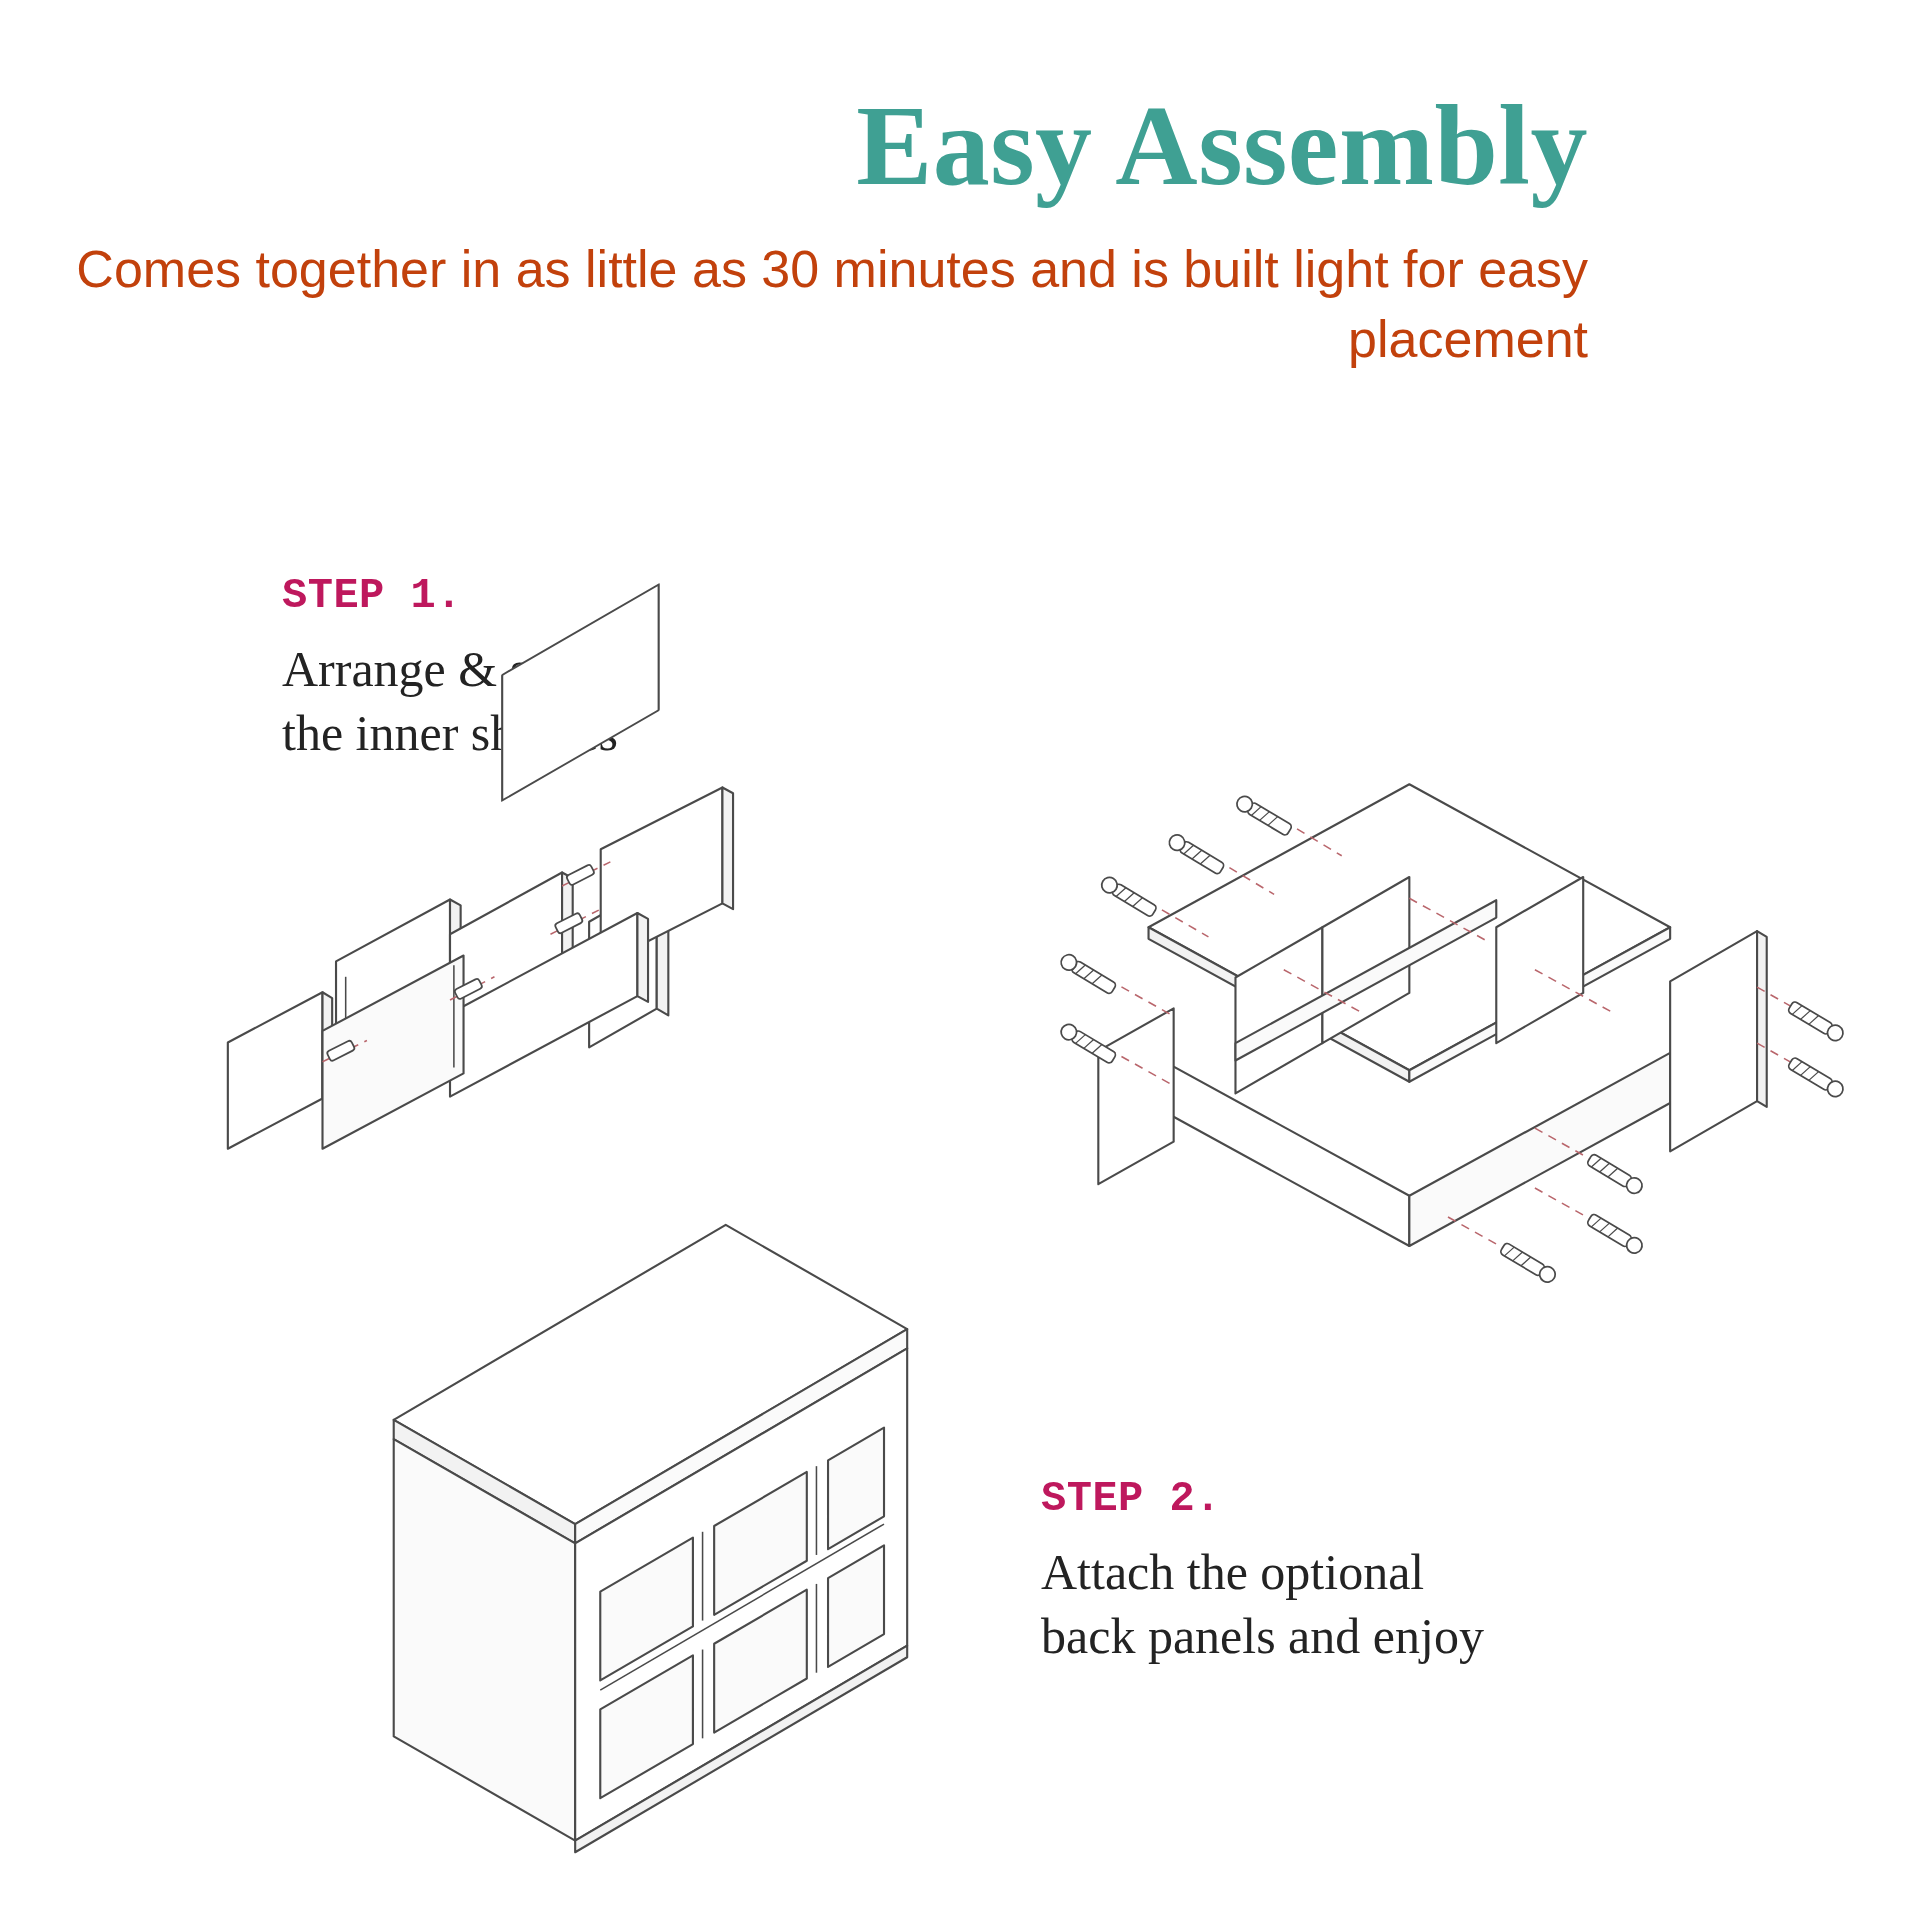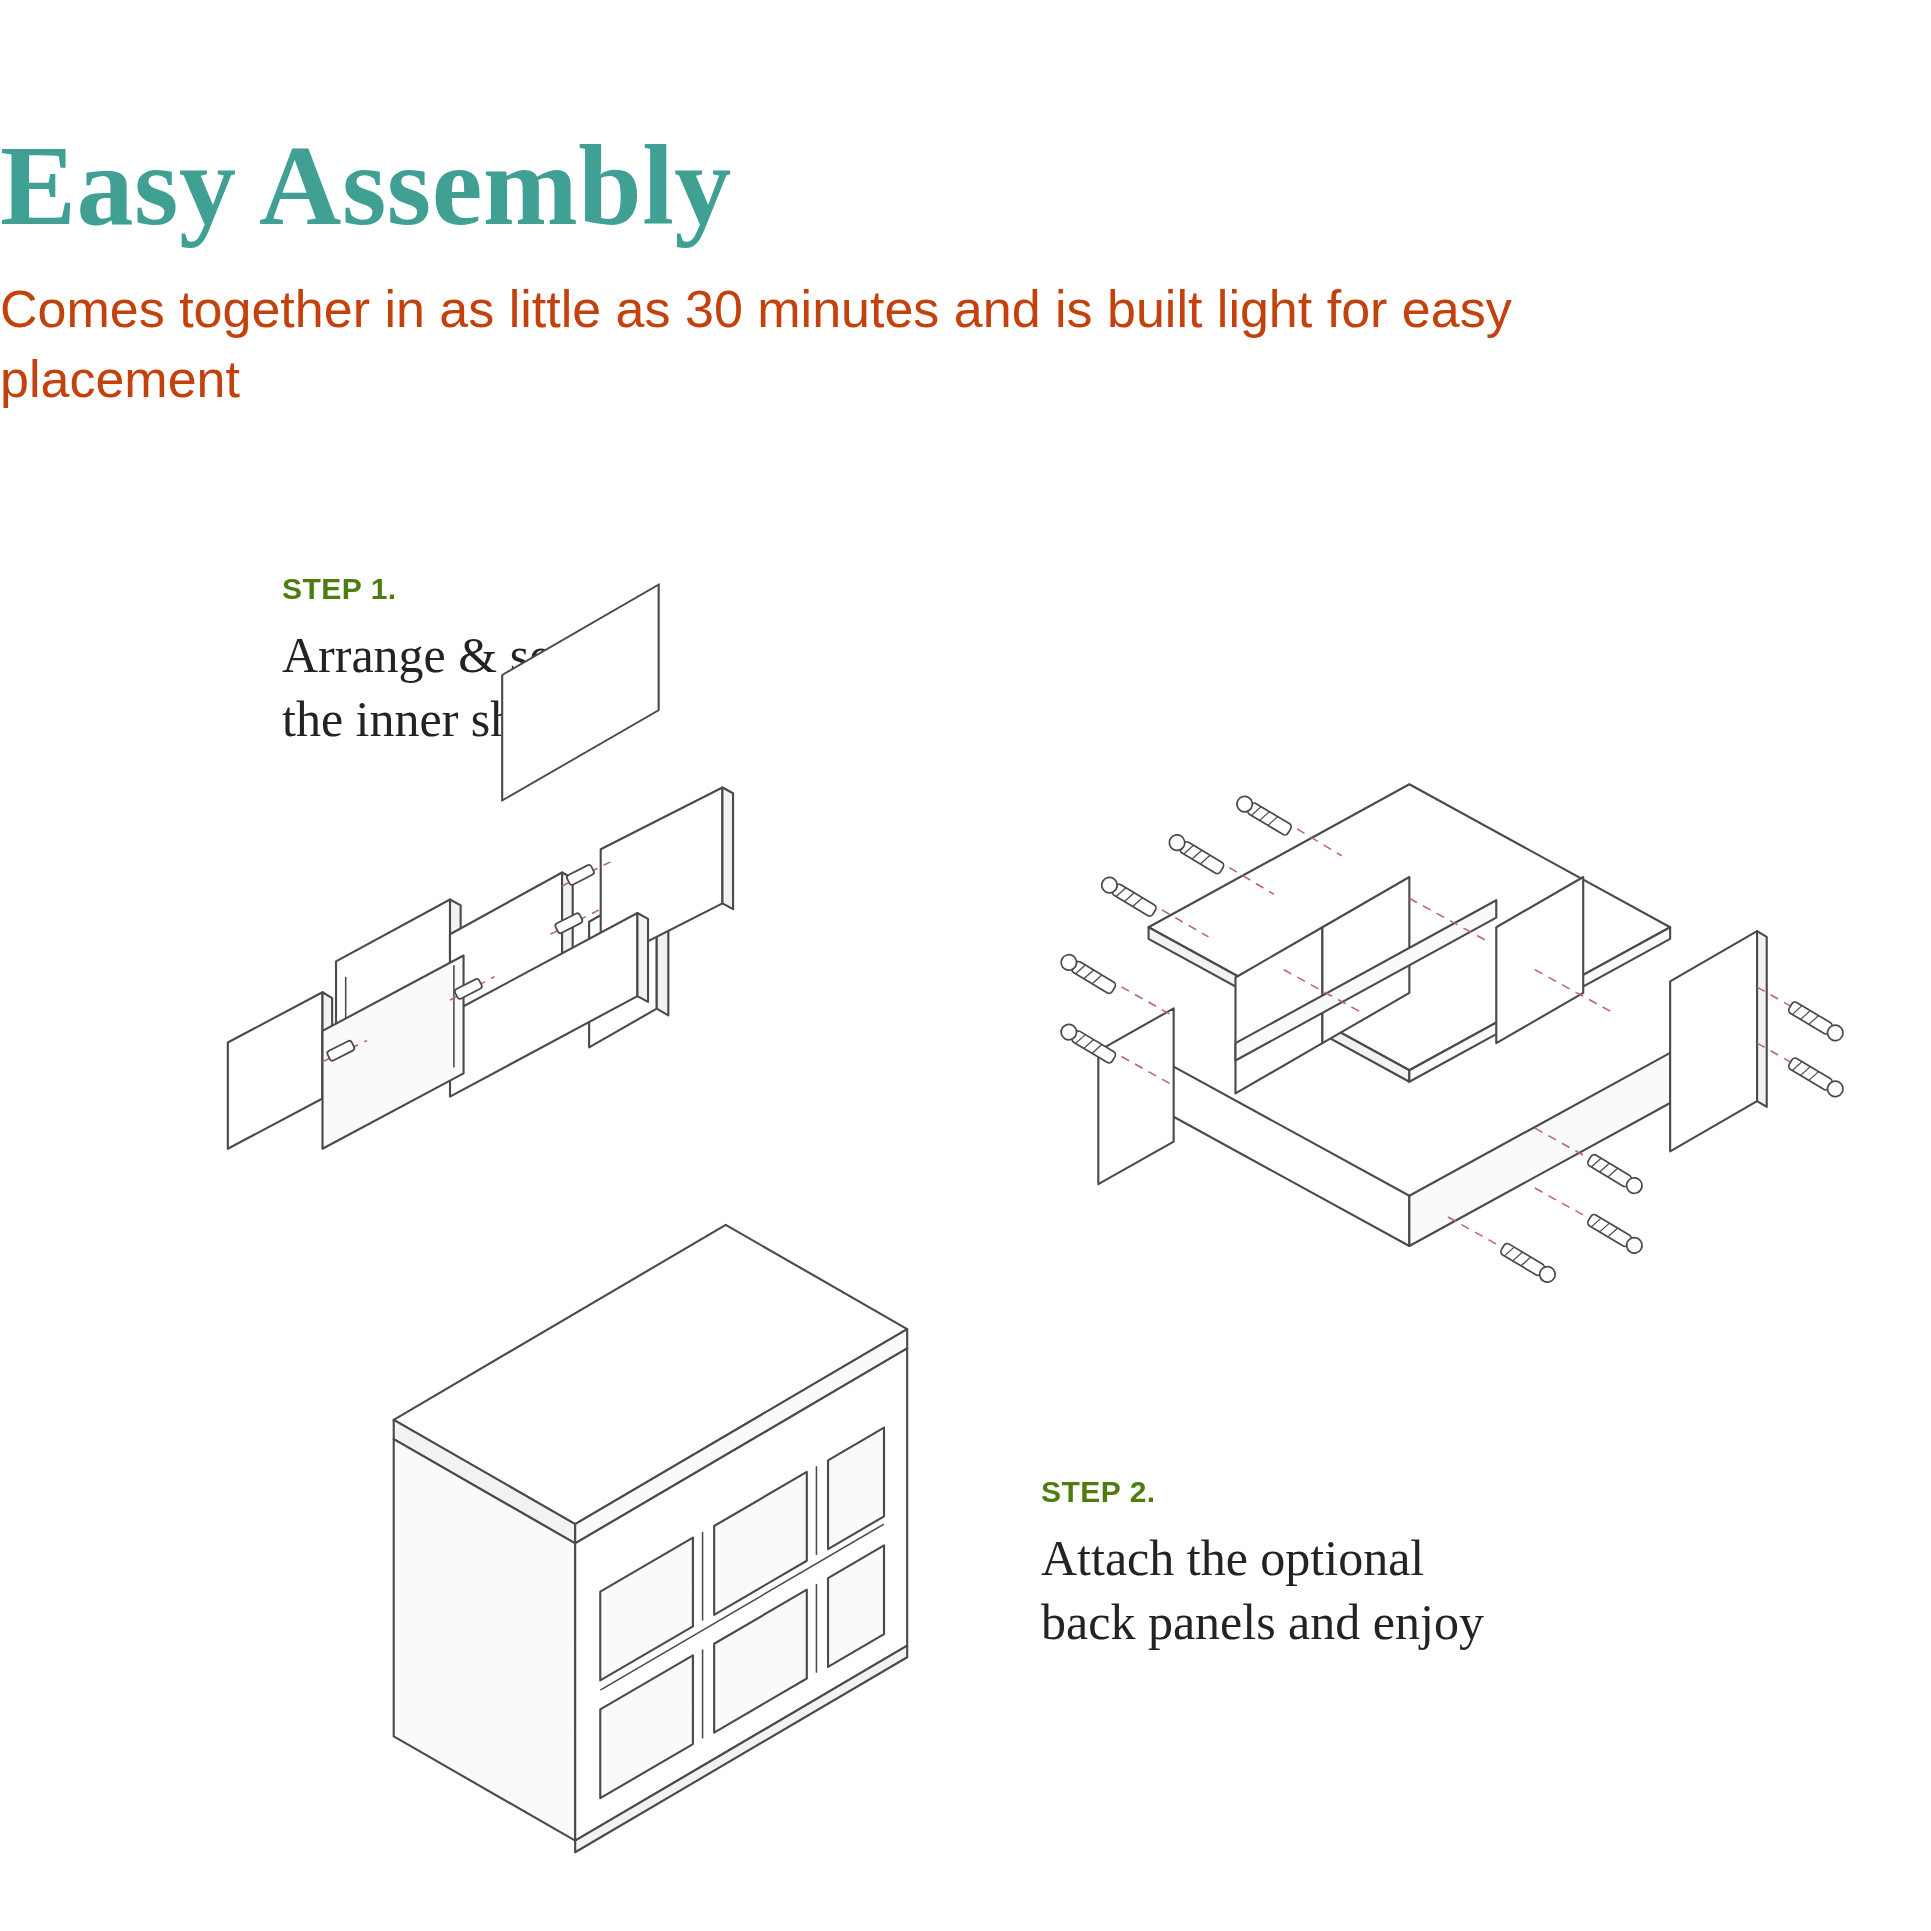--- a/index.html
+++ b/index.html
@@ -15,22 +15,21 @@
     color: #2b2b2b;
     overflow: hidden;
   }
 
   
   .header {
     position: absolute;
     top: 0;
     left: 0;
     width: 1588px;
-    text-align: left;
-    margin-top: 40px;
+    text-align: right;
   }
   .title {
     font-family: "Liberation Serif", serif;
     font-size: 114px;
     line-height: 1.0;
     color: #3fa093;
     margin: 0;
     padding-top: 89px;
     letter-spacing: 0.5px;
   }
@@ -39,24 +38,24 @@
     font-size: 52px;
     line-height: 1.35;
     color: #c2410c;
     margin: 0;
     padding-top: 31px;
     font-weight: 400;
   }
 
   
   .step-label {
-    font-family: Liberation Sans, sans-serif;
-    font-size: 30px;
+    font-family: Liberation Mono, monospace;
+    font-size: 42px;
     font-weight: 700;
-    color: #4d7c0f;
+    color: #be185d;
     letter-spacing: 0.5px;
     margin: 0 0 17.4px 0;
   }
   .step-text {
     font-family: "Liberation Serif", serif;
     font-size: 50px;
     line-height: 1.28;
     color: #232323;
     margin: 0;
     white-space: pre-line;

